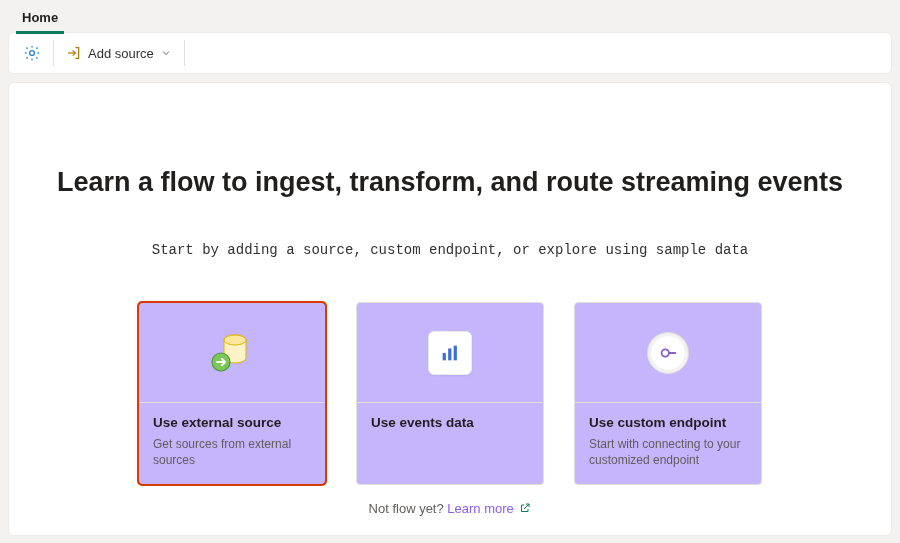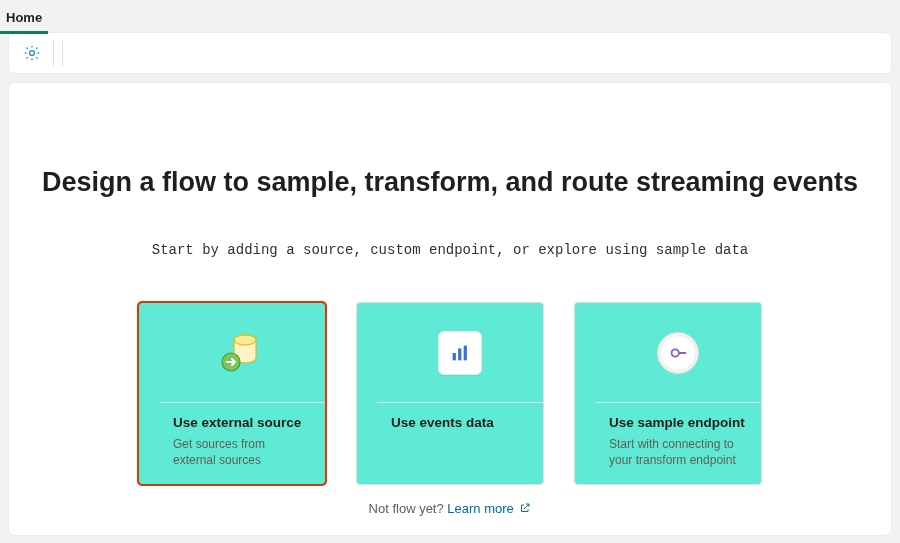--- a/index.html
+++ b/index.html
@@ -6,21 +6,21 @@
     body {
       font-family: "Segoe UI", -apple-system, BlinkMacSystemFont, sans-serif;
       background: #f3f2f1;
       width: 900px;
       height: 543px;
       overflow: hidden;
       color: #323130;
     }
     .tabs-bar {
       background: #f3f2f1;
-      padding: 6px 0 0 0;
+      padding: 6px 0 0 16px;
       height: 32px;
     }
     .tab {
       display: inline-block;
       font-size: 13px;
       font-weight: 600;
       color: #201f1e;
       padding: 4px 6px 6px 6px;
       border-bottom: 3px solid #0f7b5d;
       cursor: pointer;
@@ -79,25 +79,24 @@
     .cards-row {
       display: flex;
       justify-content: center;
       gap: 30px;
       margin-top: 44px;
     }
     .option-card {
       width: 188px;
       border: 1px solid #e1dfdd;
       border-radius: 4px;
-      background: #5eead4;
+      background: #c4b5fd;
       text-align: left;
       cursor: pointer;
       overflow: hidden;
-      padding-left: 20px;
     }
     .option-card.highlight {
       outline: 2px solid #d83b01;
       outline-offset: -1px;
       border-color: #d83b01;
     }
     .card-illus {
       height: 100px;
       border-bottom: 1px solid #e1dfdd;
       display: flex;
@@ -117,21 +116,21 @@
       font-size: 12px;
       color: #605e5c;
       line-height: 1.35;
     }
     .footer-line {
       margin-top: 16px;
       font-size: 13px;
       color: #605e5c;
     }
     .footer-line a {
-      color: #0369a1;
+      color: #8b5cf6;
       text-decoration: none;
     }
     
     .tile {
       width: 44px; height: 44px;
       background: #fff;
       border: 1px solid #edebe9;
       border-radius: 6px;
       box-shadow: 0 1px 2px rgba(0,0,0,0.06);
       display:flex; align-items:center; justify-content:center;
@@ -152,25 +151,36 @@
 </div>
 
 <div class="toolbar-card">
   <div class="toolbar-btn gear">
     <svg width="18" height="18" viewBox="0 0 24 24" fill="none" stroke="#2b88d8" stroke-width="1.8">
       <circle cx="12" cy="12" r="3.2"></circle>
       <path d="M12 2.5v2.2M12 19.3v2.2M4.6 4.6l1.6 1.6M17.8 17.8l1.6 1.6M2.5 12h2.2M19.3 12h2.2M4.6 19.4l1.6-1.6M17.8 6.2l1.6-1.6"></path>
     </svg>
   </div>
   <div class="divider"></div>
+  <div class="toolbar-btn add-src">
+    <svg width="16" height="16" viewBox="0 0 24 24" fill="none" stroke="#b07a00" stroke-width="1.8">
+      <path d="M14 4h5v16h-5"></path>
+      <path d="M3 12h11"></path>
+      <path d="M10 8l4 4-4 4"></path>
+    </svg>
+    <span class="lbl" style="margin-left:6px">Add source</span>
+    <svg class="chev" width="12" height="12" viewBox="0 0 24 24" fill="none" stroke="#605e5c" stroke-width="2">
+      <path d="M6 9l6 6 6-6"></path>
+    </svg>
+  </div>
   <div class="divider"></div>
 </div>
 
 <div class="main-card">
-  <div class="headline">Design a flow to sample, transform, and route streaming events</div>
+  <div class="headline">Learn a flow to ingest, transform, and route streaming events</div>
   <div class="subhead">Start by adding a source, custom endpoint, or explore using sample data</div>
 
   <div class="cards-row">
 
     <div class="option-card highlight">
       <div class="card-illus">
         <svg width="54" height="54" viewBox="0 0 54 54">
           <ellipse cx="30" cy="14" rx="11" ry="5" fill="#fde79a" stroke="#e0b400" stroke-width="1"></ellipse>
           <path d="M19 14 v18 a11 5 0 0 0 22 0 V14" fill="#fef3c7" stroke="#e0b400" stroke-width="1"></path>
           <ellipse cx="30" cy="14" rx="11" ry="5" fill="#fde79a" stroke="#e0b400" stroke-width="1"></ellipse>
@@ -202,22 +212,22 @@
     <div class="option-card">
       <div class="card-illus">
         <div class="circle-ring">
           <svg width="22" height="22" viewBox="0 0 24 24" fill="none" stroke="#8661c5" stroke-width="2" stroke-linecap="round">
             <circle cx="9" cy="12" r="4"></circle>
             <path d="M13 12 h7"></path>
           </svg>
         </div>
       </div>
       <div class="card-body">
-        <div class="card-title">Use sample endpoint</div>
-        <div class="card-desc">Start with connecting to your transform endpoint</div>
+        <div class="card-title">Use custom endpoint</div>
+        <div class="card-desc">Start with connecting to your customized endpoint</div>
       </div>
     </div>
 
   </div>
 
   <div class="footer-line">
     <span>Not flow yet? </span>
     <a href="#">
       <span>Learn more</span>
       <svg width="12" height="12" viewBox="0 0 24 24" fill="none" stroke="#0f7b5d" stroke-width="2" style="vertical-align:-1px;margin-left:2px">

